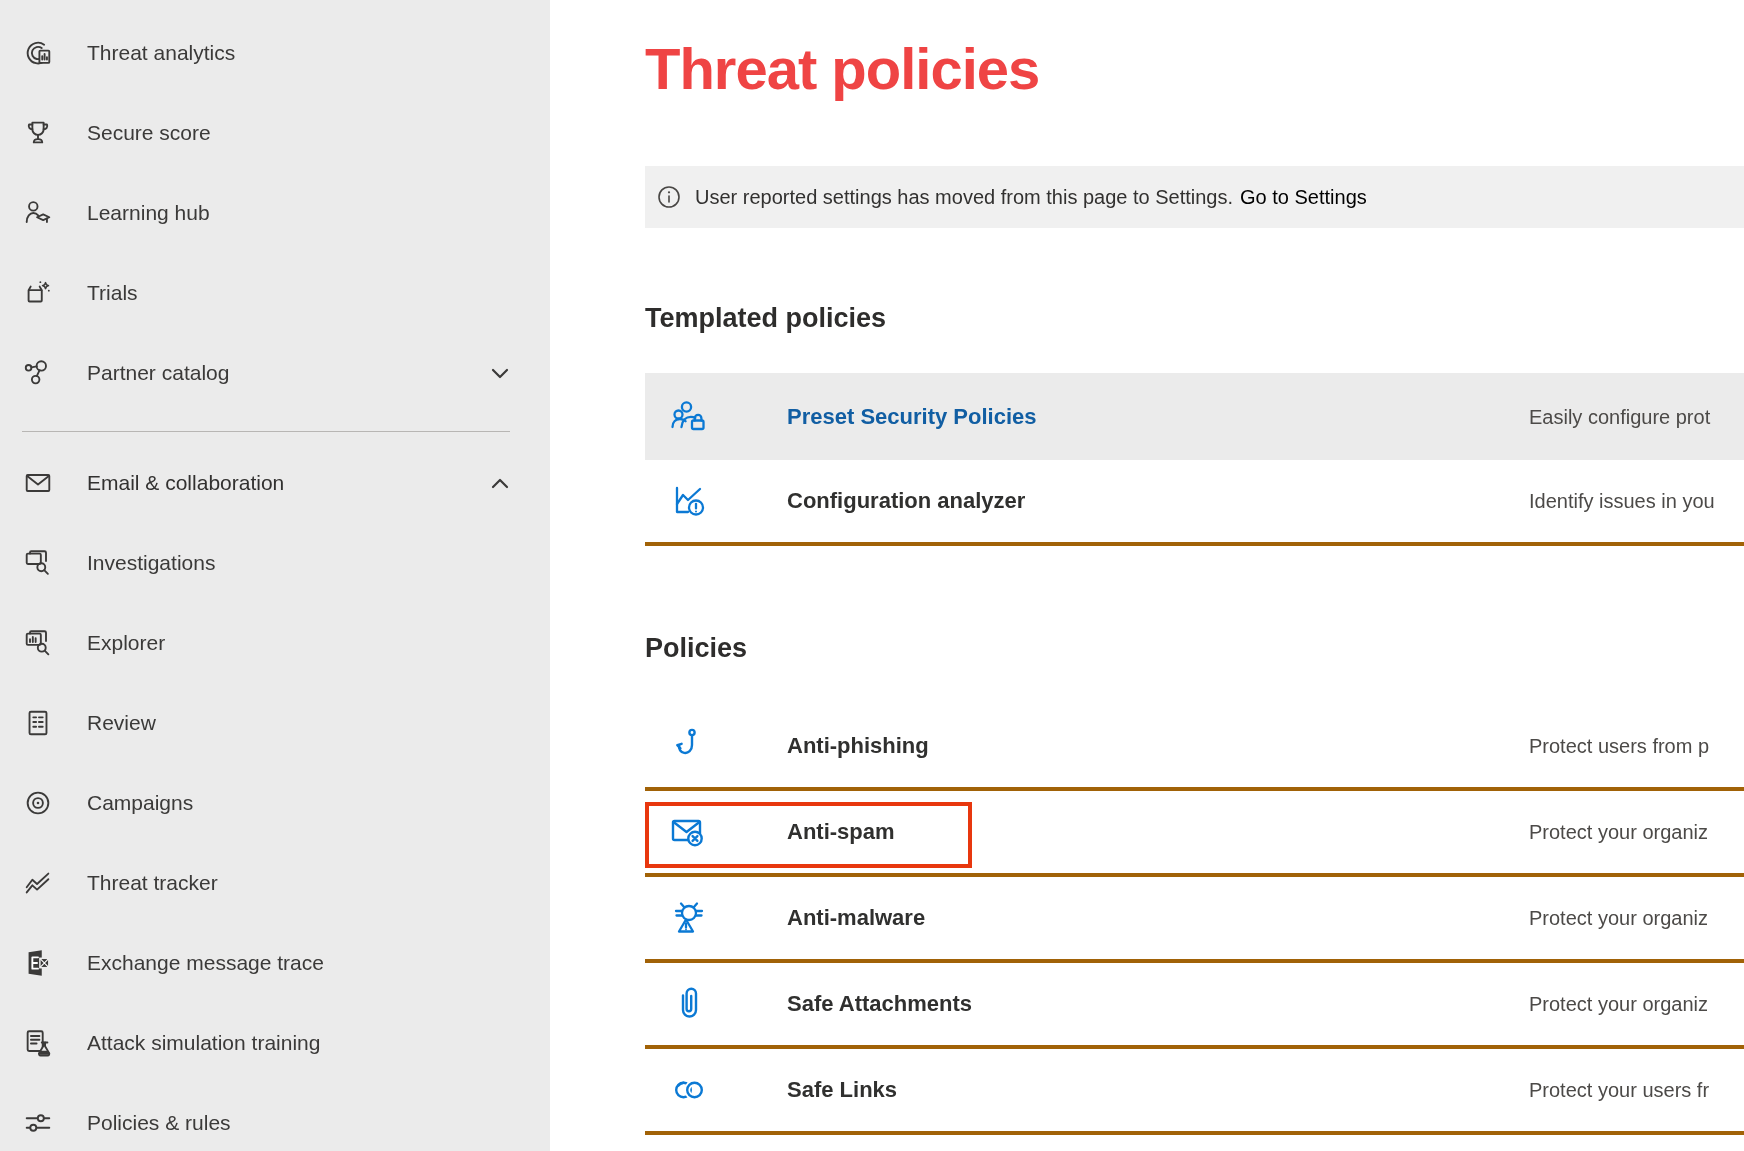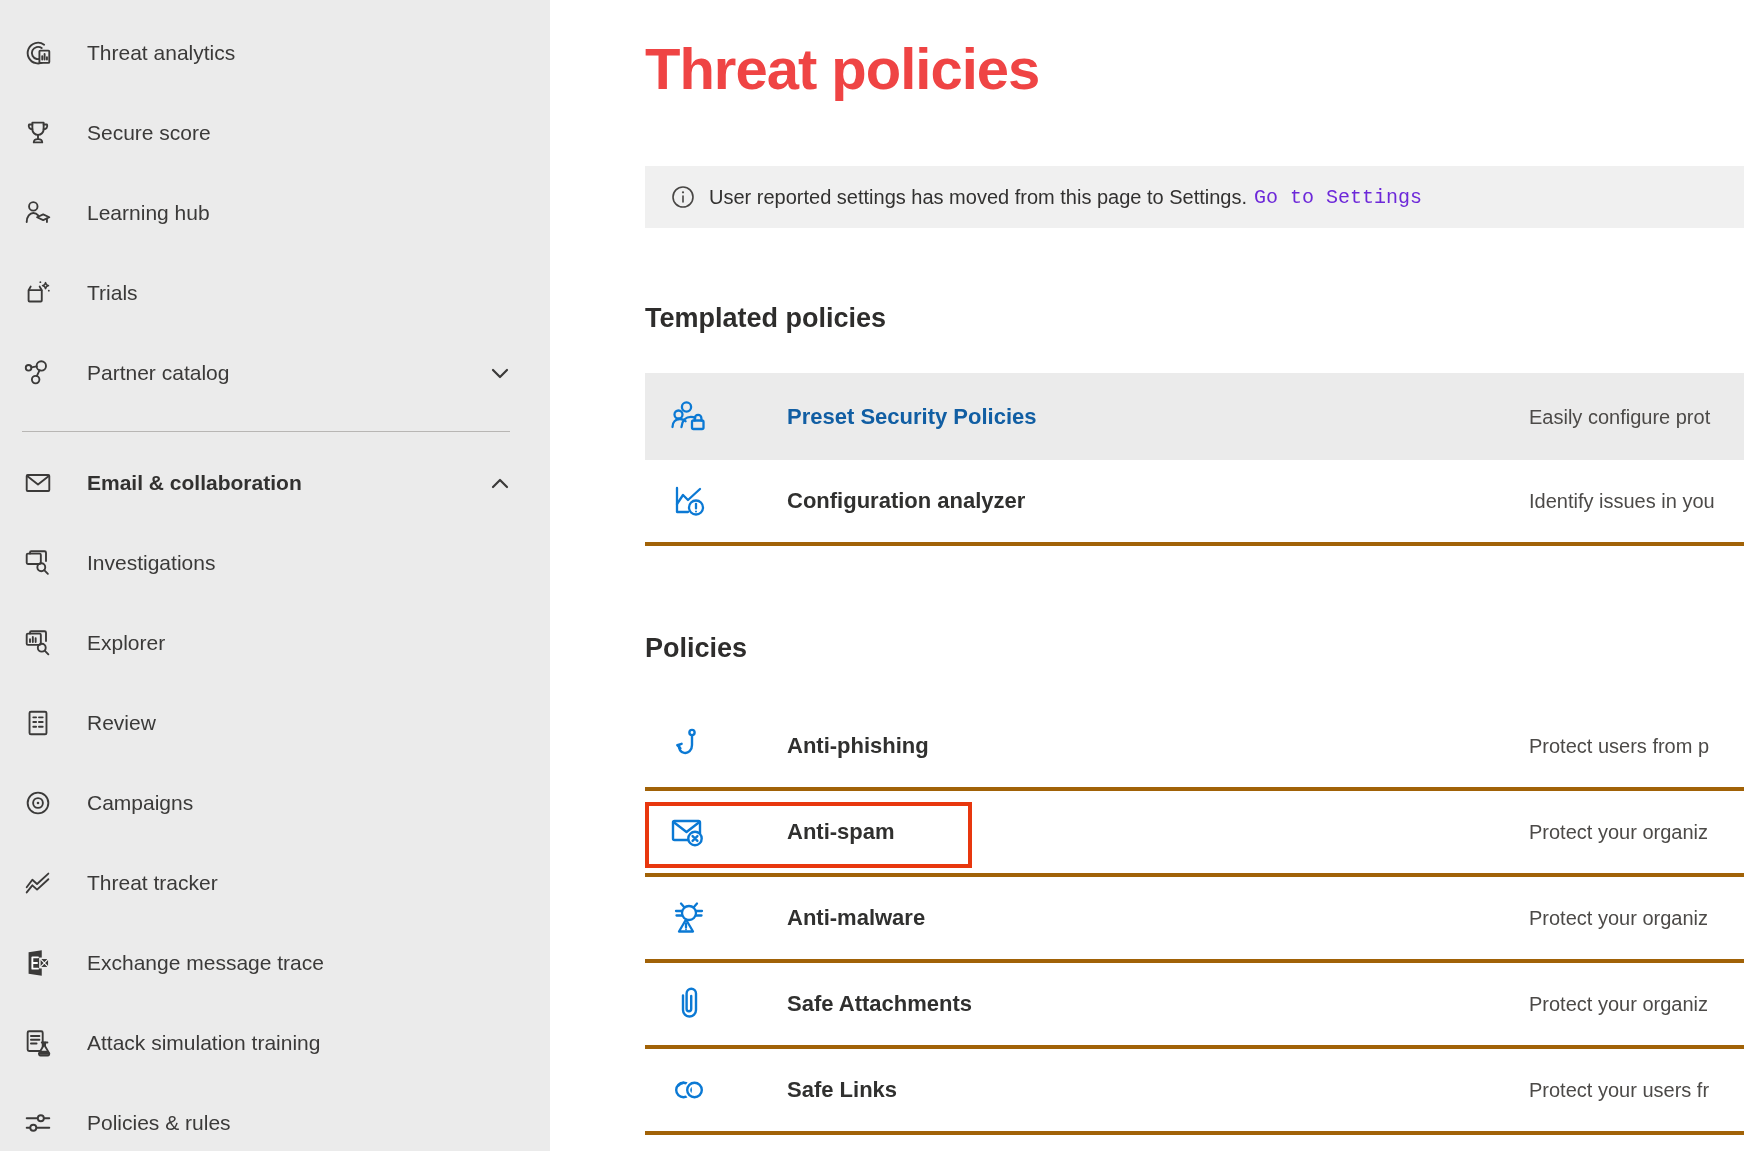--- a/index.html
+++ b/index.html
@@ -9,33 +9,33 @@
 
   
   .sidebar { position:absolute; left:0; top:0; width:550px; height:1151px; background:#ebebeb; }
   .side-list { position:absolute; left:0; width:550px; }
   #side-list-top { top:13px; }
   #side-list-email { top:443px; }
   .side-item { height:80px; display:flex; align-items:center; padding-left:21px; position:relative;
                font-size:21px; color:#3b3a39; cursor:pointer; }
   .side-item .sic { width:34px; height:34px; flex:0 0 34px; display:flex; align-items:center; justify-content:center; color:#3b3a39; }
   .side-item .slbl { margin-left:32px; white-space:nowrap; }
-  .side-item.bold .slbl { font-weight:700; color:#323130; }
+  .side-item.bold .slbl { font-weight:400; color:#323130; }
   .chev { position:absolute; left:486px; top:50%; transform:translateY(-50%); width:28px; height:28px; color:#3b3a39; }
   .side-divider { position:absolute; top:431px; left:22px; width:488px; height:1px; background:#b8b6b4; }
   svg { display:block; }
 
   
   .page-title { position:absolute; left:645px; top:36px; font-size:58px; line-height:1.15; font-weight:700;
                 color:#ef4444; letter-spacing:-1px; white-space:nowrap; }
   .banner { position:absolute; left:645px; right:0; top:166px; height:62px; background:#f0f0f0;
-            display:flex; align-items:center; padding-left:26px; font-size:20px; color:#323130; }
+            display:flex; align-items:center; padding-left:12px; font-size:20px; color:#323130; }
   .banner .iic { width:24px; height:24px; flex:0 0 24px; color:#484644; }
   .banner-text { margin-left:14px; white-space:nowrap; }
-  .banner-link { margin-left:7px; color:#6d28d9; cursor:pointer; white-space:nowrap;font-family:Liberation Mono, monospace; }
+  .banner-link { margin-left:7px; color:#000000; cursor:pointer; white-space:nowrap; }
 
   .h-section { position:absolute; left:645px; font-size:27px; font-weight:700; color:#2e2d2c; white-space:nowrap; }
   #h-templated { top:303px; }
   #h-policies  { top:633px; }
 
   .rows { position:absolute; left:645px; right:0; }
   #templated-rows { top:373px; }
   #policy-rows { top:705px; }
   .p-row { position:relative; height:86px; cursor:pointer; }
   .p-row.bordered { border-bottom:4px solid #a16207; }

